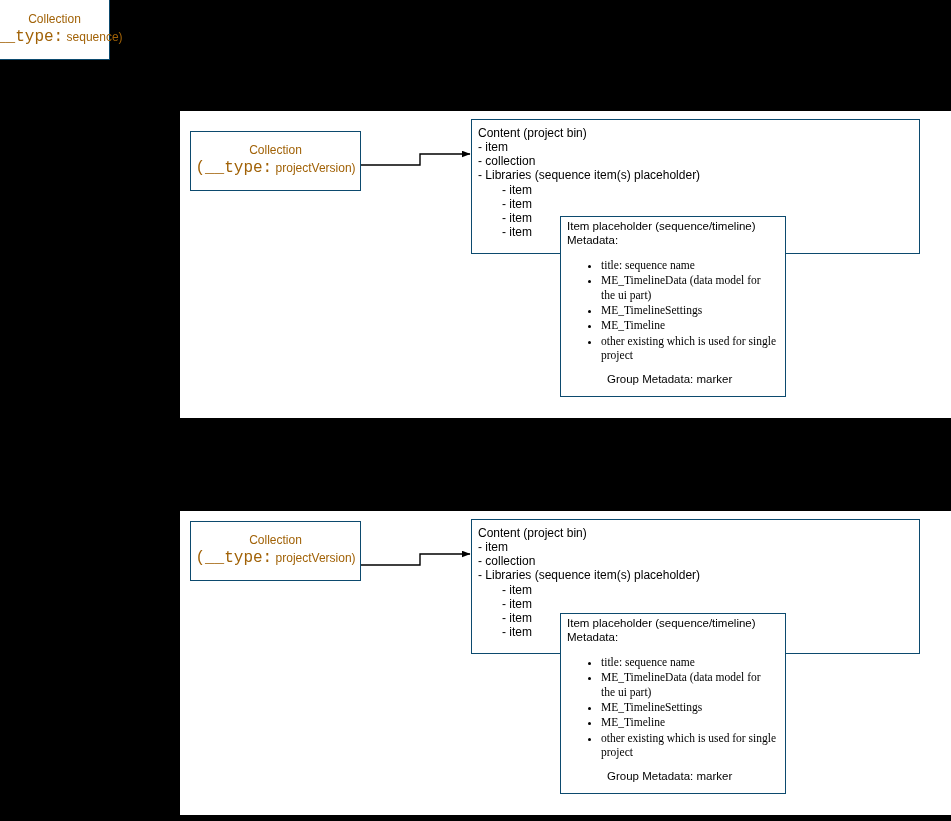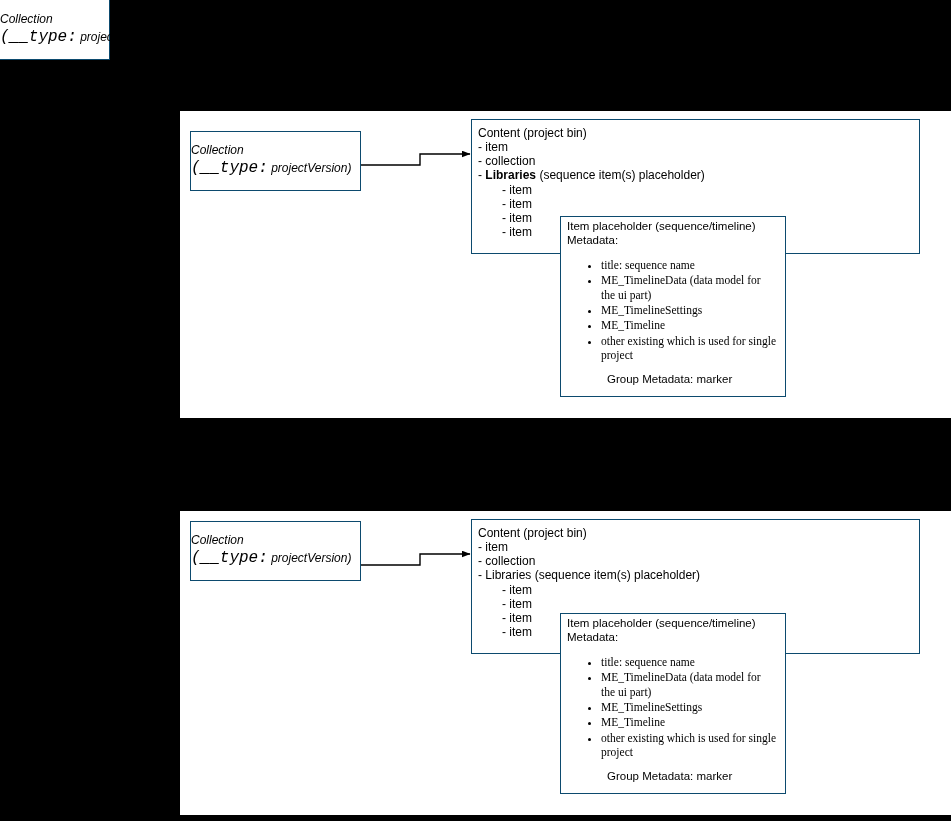--- a/index.html
+++ b/index.html
@@ -36,26 +36,25 @@
   .box {
     position: absolute;
     background: #ffffff;
     border: 1px solid #0c4a6e;
     box-sizing: border-box;
   }
 
   .collection-box {
     display: flex;
     flex-direction: column;
-    align-items: flex-start;
+    align-items: center;
     justify-content: center;
     text-align: center;
-    color: #000000;
+    color: #a16207;
     line-height: 1.28;
-    font-style: italic;
   }
   .collection-title {
     font-family: "Liberation Sans", sans-serif;
     font-size: 12px;
   }
   .collection-type {
     font-size: 12px;
     font-family: "Liberation Sans", sans-serif;
     white-space: nowrap;
   }
@@ -81,21 +80,21 @@
     font-size: 12px;
     color: #000000;
     line-height: 1.18;
     overflow: hidden;
   }
   #content-1 { left: 471px; top: 119px; width: 449px; height: 135px; }
   #content-2 { left: 471px; top: 519px; width: 449px; height: 135px; }
 
   .content-line { white-space: nowrap; }
   .content-line.indented { padding-left: 24px; }
-  .content-line b { font-weight: bold; }
+  .content-line b { font-weight: normal; }
 
   
   .meta-box {
     font-size: 11.5px;
     color: #000000;
     padding: 2px 8px 6px 6px;
     line-height: 1.25;
     z-index: 5;
   }
   #meta-1 { left: 560px; top: 216px; width: 226px; height: 181px; }
@@ -127,21 +126,21 @@
 <body>
 
 <div class="canvas">
 
   <div class="panel" id="panel-top-left"></div>
   <div class="panel" id="panel-one"></div>
   <div class="panel" id="panel-two"></div>
 
   <div class="box collection-box" id="box-project">
     <div class="collection-title">Collection</div>
-    <div class="collection-type"><span class="mono">(__type:</span> <span>project)</span></div>
+    <div class="collection-type"><span class="mono">(__type:</span> <span>sequence)</span></div>
   </div>
 
   <div class="box collection-box" id="box-version-1">
     <div class="collection-title">Collection</div>
     <div class="collection-type"><span class="mono">(__type:</span> <span>projectVersion)</span></div>
   </div>
 
   <div class="box content-box" id="content-1">
     <div class="content-line">Content (project bin)</div>
     <div class="content-line">- item</div>

